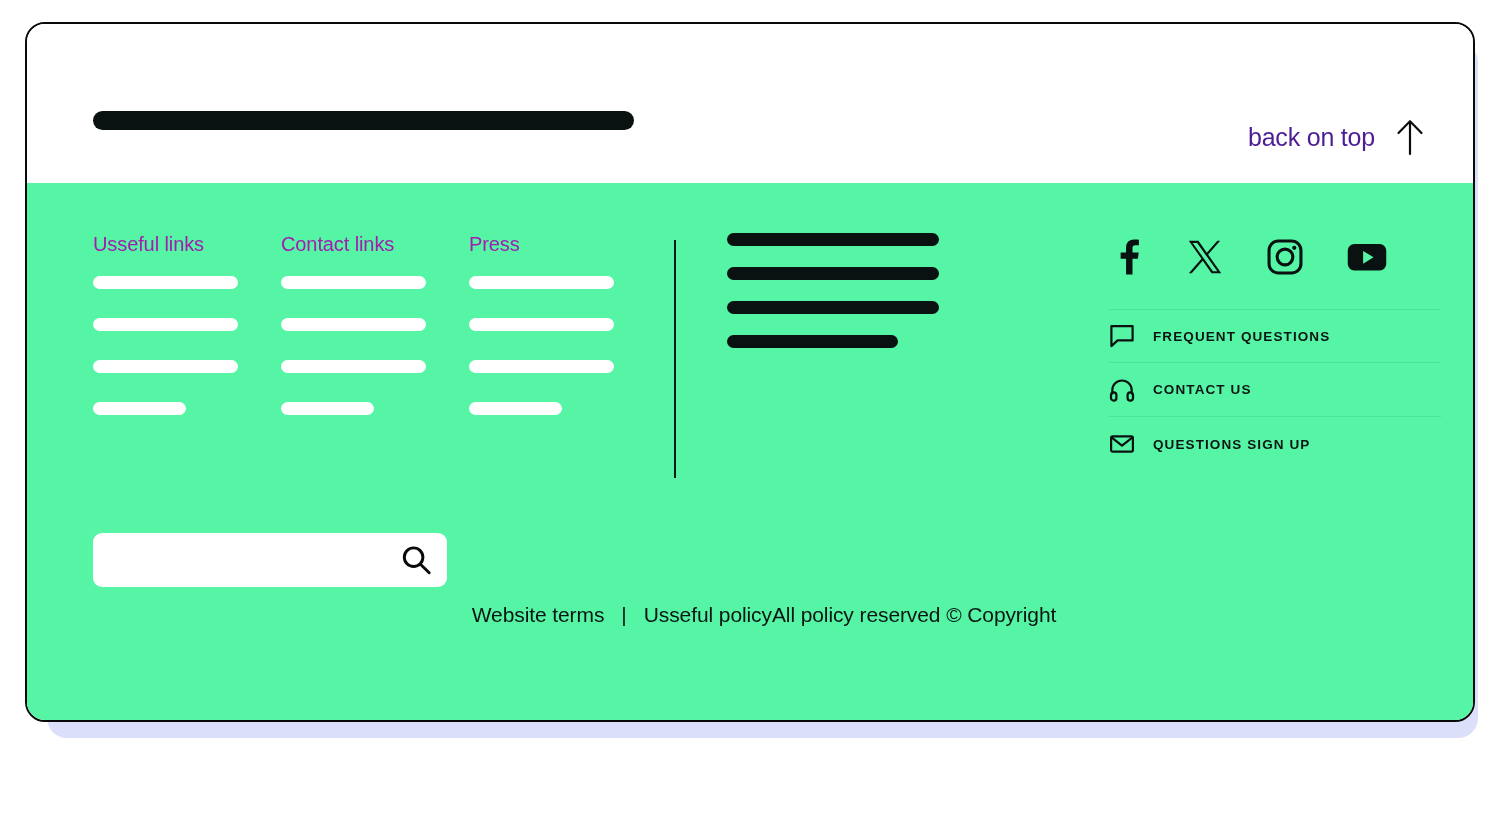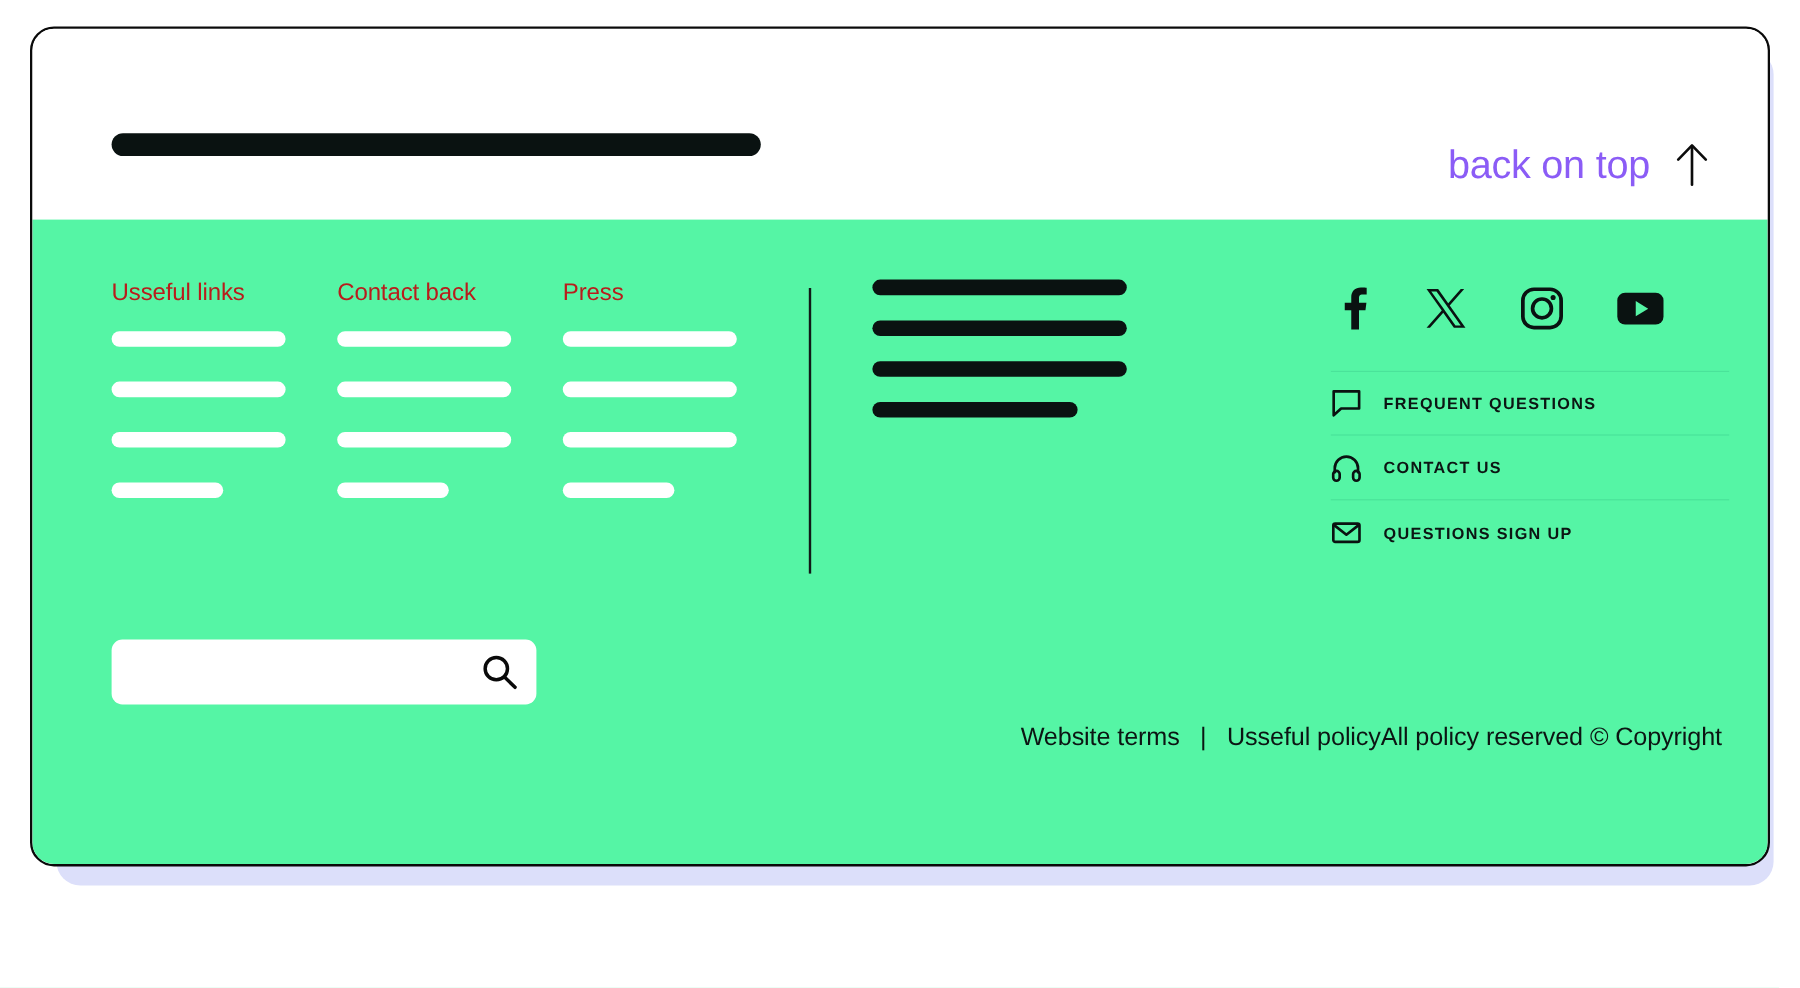--- a/index.html
+++ b/index.html
@@ -65,22 +65,22 @@
   .back-top {
     position: absolute;
     right: 48px;
     top: 94px;
     display: flex;
     align-items: center;
     gap: 20px;
     cursor: pointer;
   }
   .back-top-label {
-    font-size: 33px;
-    color: #8b5cf6;
+    font-size: 25px;
+    color: #4c1d95;
     letter-spacing: -0.2px;
     white-space: nowrap;
   }
   .arrow-up { width: 30px; height: 38px; display: block; }
 
   
   .green-body {
     position: relative;
     background: #55f5a5;
     height: 537px;
@@ -90,21 +90,21 @@
   .link-cols {
     position: absolute;
     left: 66px;
     top: 50px;
     display: flex;
     gap: 0;
   }
   .link-col { width: 188px; }
   .col-title {
     font-size: 20px;
-    color: #b91c1c;
+    color: #a21caf;
     margin-bottom: 20px;
     white-space: nowrap;
     letter-spacing: -0.1px;
   }
   .bar-list { display: flex; flex-direction: column; gap: 29px; }
   .ph-bar {
     height: 13px;
     border-radius: 7px;
     background: #ffffff;
     width: 145px;
@@ -199,21 +199,21 @@
   .search-ico { width: 34px; height: 34px; flex: none; cursor: pointer; }
 
   
   .legal-row {
     position: absolute;
     left: 66px;
     right: 38px;
     top: 420px;
     display: flex;
     align-items: center;
-    justify-content: flex-end;
+    justify-content: center;
   }
   .legal-left { display: flex; align-items: center; gap: 17px; }
   .legal-link {
     font-size: 21px;
     color: #0c1513;
     cursor: pointer;
     white-space: nowrap;
     letter-spacing: -0.1px;
   }
   .legal-sep { font-size: 21px; color: #0c1513; }
@@ -254,21 +254,21 @@
           <div class="col-title">Usseful links</div>
           <div class="bar-list">
             <div class="ph-bar"></div>
             <div class="ph-bar"></div>
             <div class="ph-bar"></div>
             <div class="ph-bar short"></div>
           </div>
         </div>
 
         <div class="link-col">
-          <div class="col-title">Contact back</div>
+          <div class="col-title">Contact links</div>
           <div class="bar-list">
             <div class="ph-bar"></div>
             <div class="ph-bar"></div>
             <div class="ph-bar"></div>
             <div class="ph-bar short"></div>
           </div>
         </div>
 
         <div class="link-col">
           <div class="col-title">Press</div>

